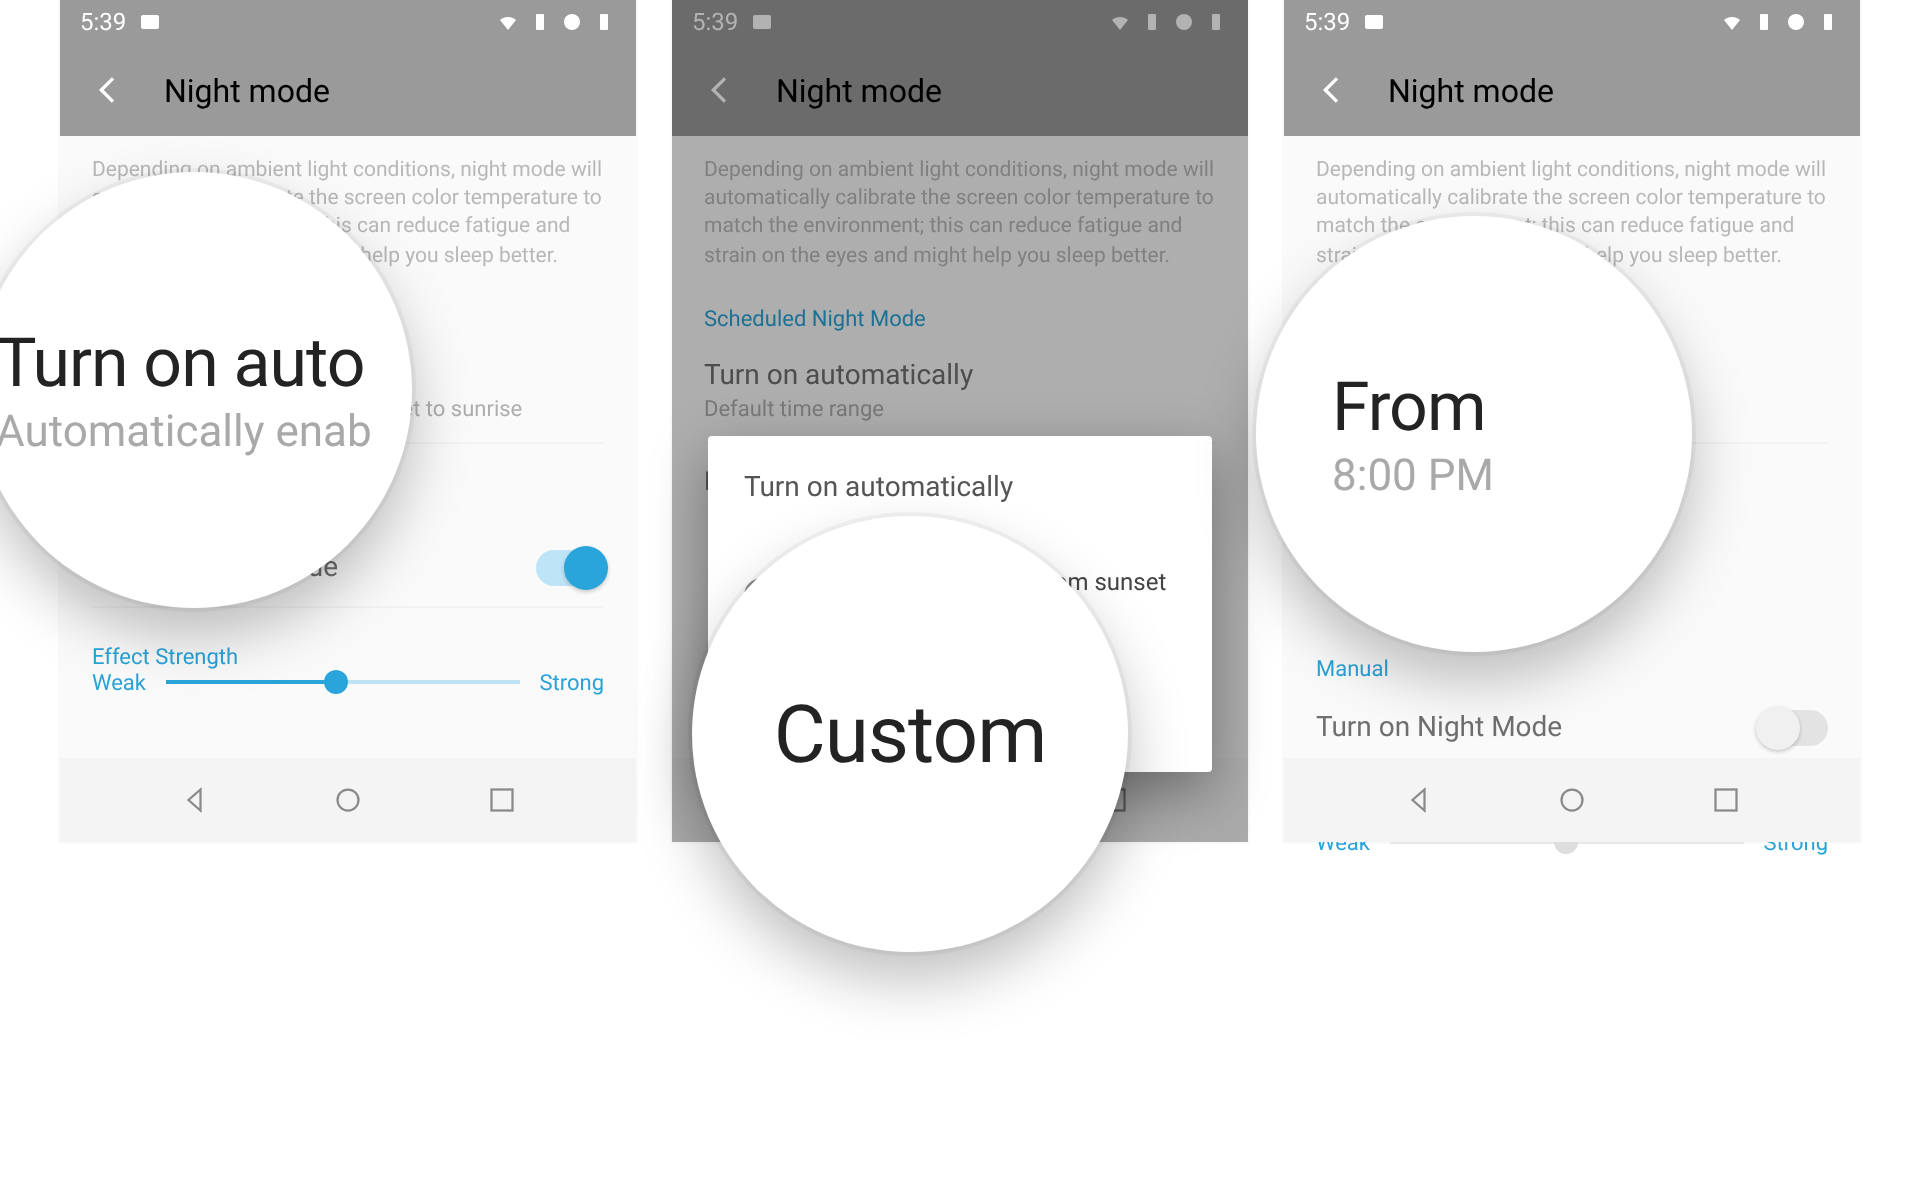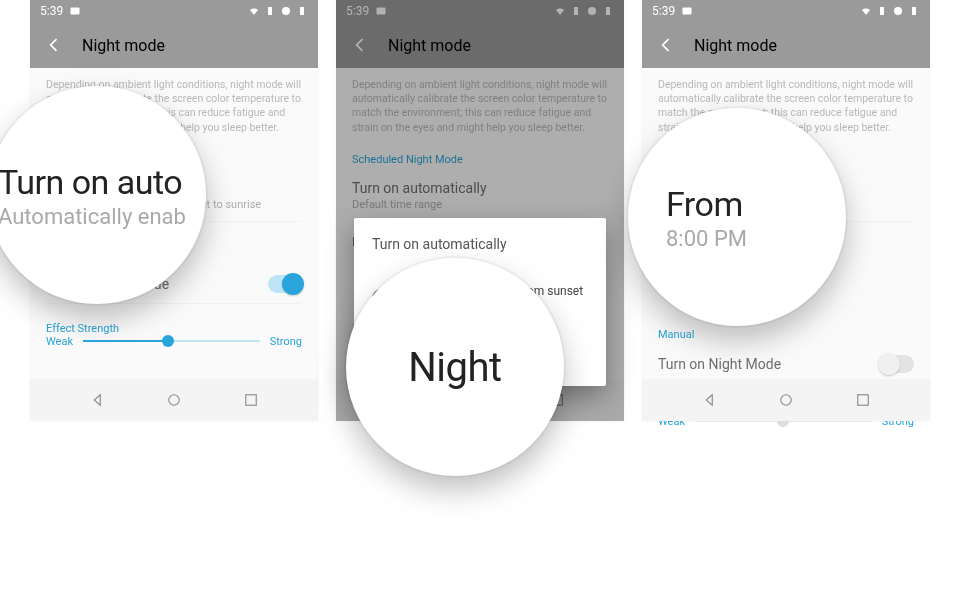--- a/index.html
+++ b/index.html
@@ -467,18 +467,18 @@
     </div>
   </div>
 
 </div>
 
 <div class="lens l1">
   <div class="big">Turn on auto</div>
   <div class="sub">Automatically enab</div>
 </div>
 <div class="lens l2">
-  <div class="big">Night</div>
+  <div class="big">Custom</div>
 </div>
 <div class="lens l3">
   <div class="big">From</div>
   <div class="sub">8:00 PM</div>
 </div>
 
 </body></html>

